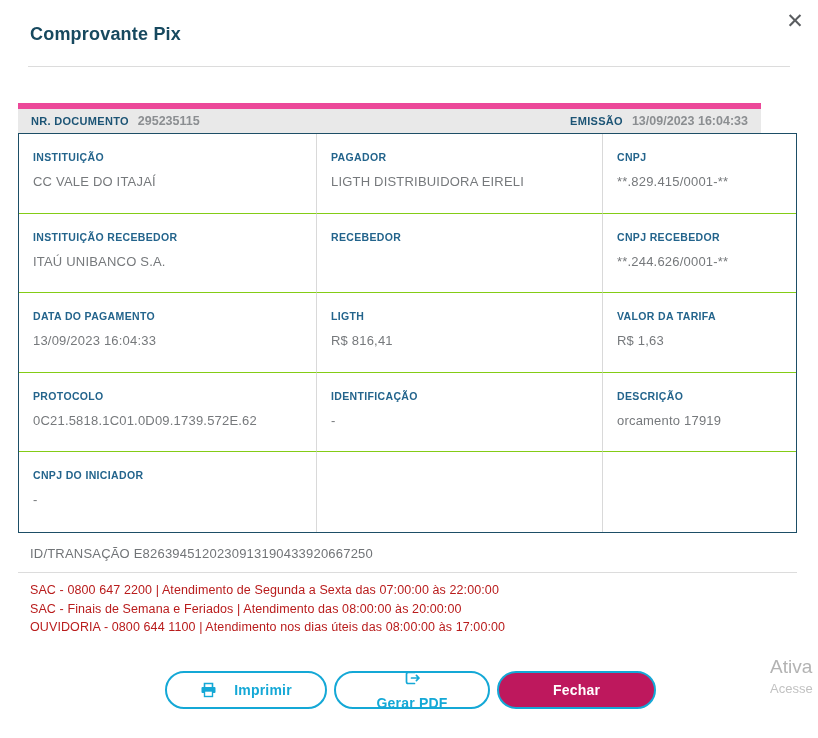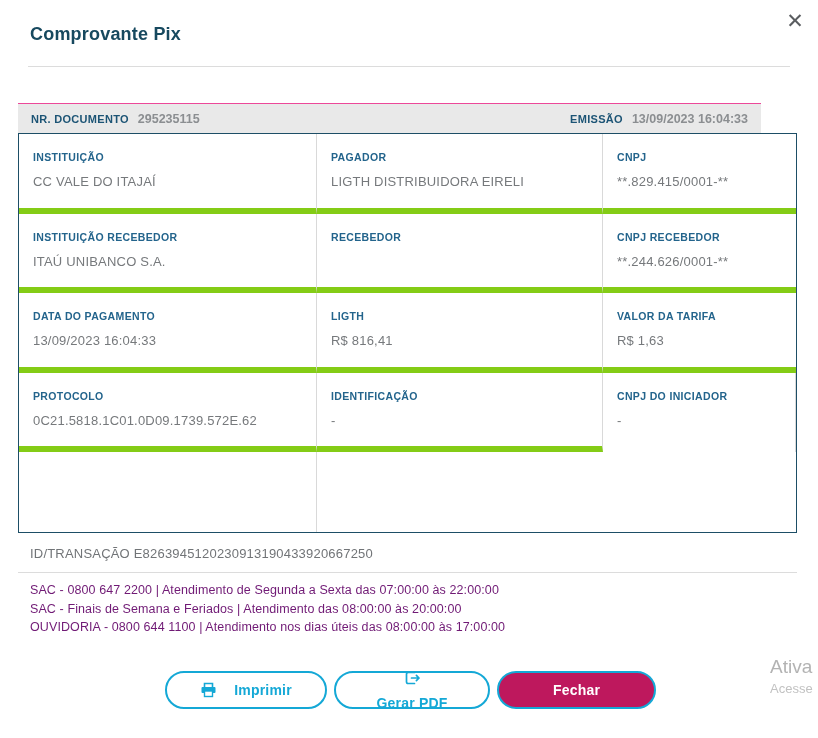--- a/index.html
+++ b/index.html
@@ -19,58 +19,58 @@
     font-size:21px;color:#5a5d60;line-height:26px;text-align:center;
     cursor:pointer;background:none;border:none;padding:0;
     font-family:"DejaVu Sans",sans-serif;
   }
   .title-divider{
     position:absolute;left:28px;top:66px;width:762px;height:1px;background:#dcdcdc;
   }
   
   .doc-bar{
     position:absolute;left:18px;top:103px;width:743px;height:30px;
-    background:#e9e9e9;border-top:1px solid #ec4899;box-sizing:border-box;
+    background:#e9e9e9;border-top:6px solid #ec4899;box-sizing:border-box;
     display:flex;align-items:center;justify-content:space-between;
     padding:11px 13px;
   }
   .doc-group{display:flex;align-items:center;gap:9px;}
   .bar-label{font-size:11px;font-weight:bold;color:#1c5475;letter-spacing:.3px;}
   .bar-value{font-size:12.5px;font-weight:bold;color:#8b8e91;}
   
   .receipt-table{
     position:absolute;left:18px;top:133px;width:779px;height:400px;
     border:1.5px solid #1d4e66;box-sizing:border-box;
     display:grid;
     grid-template-columns:298px 286px 1fr;
     grid-template-rows:repeat(4,79.5px) 1fr;
   }
   .cell{
     padding:17px 14px 0 14px;box-sizing:border-box;
-    border-right:1px solid #d9d9d9;border-bottom:6px solid #84cc16;
+    border-right:1px solid #d9d9d9;border-bottom:1px solid #84cc16;
     overflow:hidden;
   }
   .cell.last-col{border-right:none;}
   .cell.last-row{border-bottom:none;}
   .cell-label{
     font-size:10.5px;font-weight:bold;color:#23648c;letter-spacing:.35px;
     margin-bottom:11px;
   }
   .cell-value{font-size:13px;color:#76797c;letter-spacing:.2px;}
   
   .txn-line{
     position:absolute;left:30px;top:546px;
     font-size:13px;color:#717477;letter-spacing:.2px;
   }
   .txn-divider{
     position:absolute;left:18px;top:572px;width:779px;height:1px;background:#dcdcdc;
   }
   .support-block{
     position:absolute;left:30px;top:581px;
-    font-size:12.5px;color:#701a75;line-height:18.5px;letter-spacing:.1px;
+    font-size:12.5px;color:#b91c1c;line-height:18.5px;letter-spacing:.1px;
   }
   
   .btn-row{
     position:absolute;left:165px;top:671px;display:flex;gap:7px;align-items:center;
   }
   .pill-btn{
     height:38px;border-radius:19px;box-sizing:border-box;
     display:flex;align-items:center;justify-content:center;gap:9px;
     font-family:"Liberation Sans","DejaVu Sans",sans-serif;
     font-size:14px;font-weight:bold;cursor:pointer;letter-spacing:.2px;
@@ -151,20 +151,24 @@
     <div class="cell-value">R$ 1,63</div>
   </div>
 
   <div class="cell">
     <div class="cell-label">PROTOCOLO</div>
     <div class="cell-value">0C21.5818.1C01.0D09.1739.572E.62</div>
   </div>
   <div class="cell">
     <div class="cell-label">IDENTIFICAÇÃO</div>
     <div class="cell-value">-</div>
+  </div>
+  <div class="cell last-col">
+    <div class="cell-label">DESCRIÇÃO</div>
+    <div class="cell-value">orcamento 17919</div>
   </div>
 
   <div class="cell last-row">
     <div class="cell-label">CNPJ DO INICIADOR</div>
     <div class="cell-value">-</div>
   </div>
   <div class="cell last-row"></div>
   <div class="cell last-col last-row"></div>
 </div>
 

